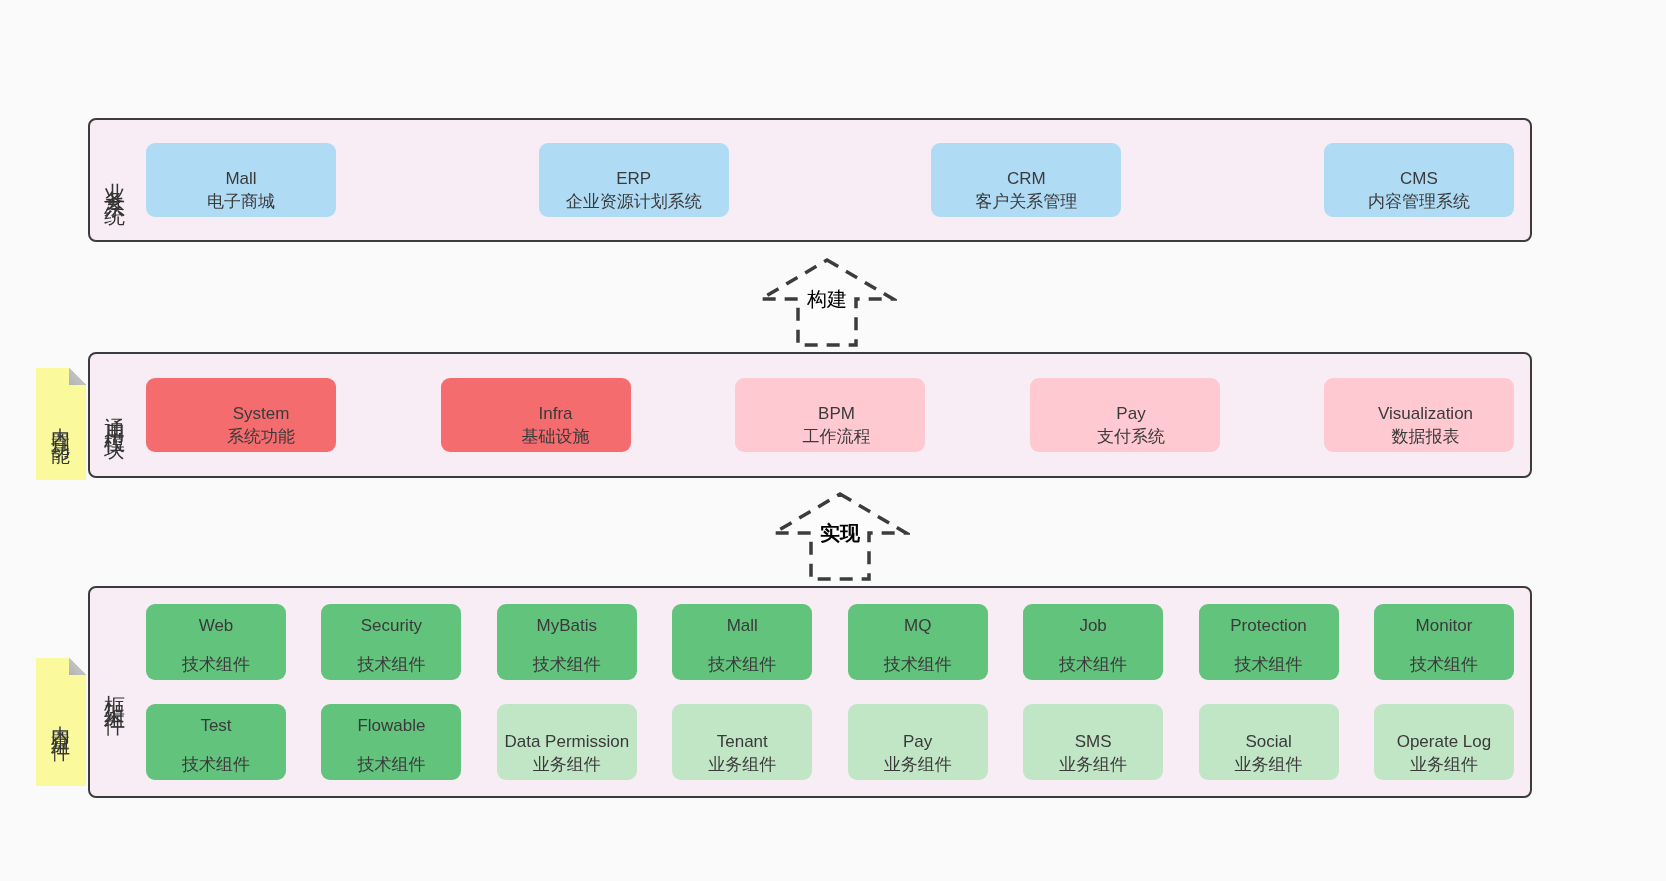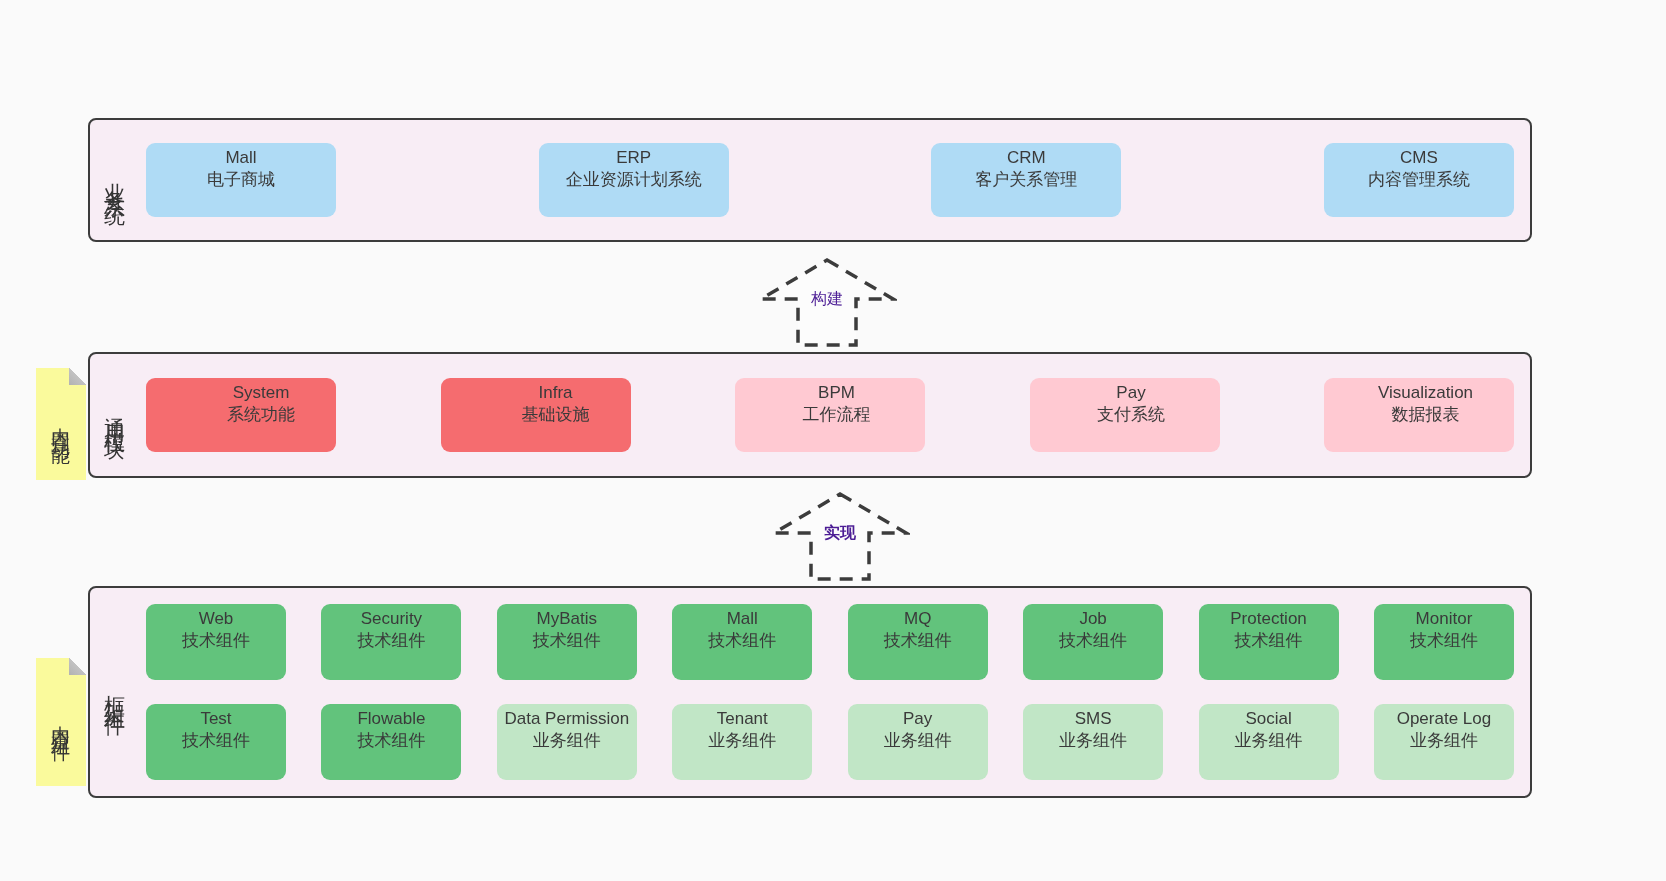--- a/index.html
+++ b/index.html
@@ -14,50 +14,50 @@
   }
   .side-label-wrap { width:50px; display:flex; align-items:center; justify-content:center; }
   .side-label {
     writing-mode:vertical-rl; text-orientation:upright;
     font-size:21px; letter-spacing:7px; color:#343434; line-height:1;
   }
   .boxes { flex:1; display:flex; align-items:center; justify-content:space-between; padding:0 16px 0 6px; }
 
   .node {
     border-radius:9px; display:flex; flex-direction:column;
-    align-items:center; justify-content:flex-start; text-align:center;
+    align-items:center; justify-content:flex-end; text-align:center;
     font-size:17px; line-height:1.32; padding:4px 6px;
   }
   .node .en, .node .zh { display:block; }
   .w190 { width:190px; height:74px; }
   .w140 { width:140px; height:76px; }
   .b-blue   { background:#afdbf5; }
   .b-red    { background:#f56c6f;padding-left:46px; }
   .b-pink   { background:#ffc9d2;padding-left:19px; }
-  .b-gdark  { background:#62c37c; }
+  .b-gdark  { background:#62c37c;gap:16px; }
   .b-glight { background:#c1e6c6; }
 
   .grid-rows { flex:1; display:flex; flex-direction:column; justify-content:center; gap:24px; padding:0 16px 0 6px; }
   .grid-row { display:flex; justify-content:space-between; }
 
   .sticky {
     position:absolute; left:36px; width:50px; background:#fafa9c;
     display:flex; align-items:center; justify-content:center;
   }
   .sticky::before {
     content:""; position:absolute; top:0; right:0; width:17px; height:17px;
     background:linear-gradient(to bottom left, #fafafa 49.5%, #c2c2c2 50%, #b2b2b2 100%);
   }
   .sticky .side-label { font-size:19px; letter-spacing:6px; }
 
   .arrow { position:absolute; width:140px; height:94px; }
   .arrow svg { display:block; }
   .arrow-label {
     position:absolute; left:50%; top:44px; transform:translate(-50%,-50%);
-    background:#fcfcfc; padding:2px 5px; font-size:16px; color:#4c1d95; white-space:nowrap;
+    background:#fcfcfc; padding:2px 5px; font-size:20px; color:#000000; white-space:nowrap;
   }
 </style>
 </head>
 <body>
 
 <div id="canvas">
 
   <div class="sticky" style="top:368px; height:112px;">
     <span class="side-label">内置功能</span>
   </div>

